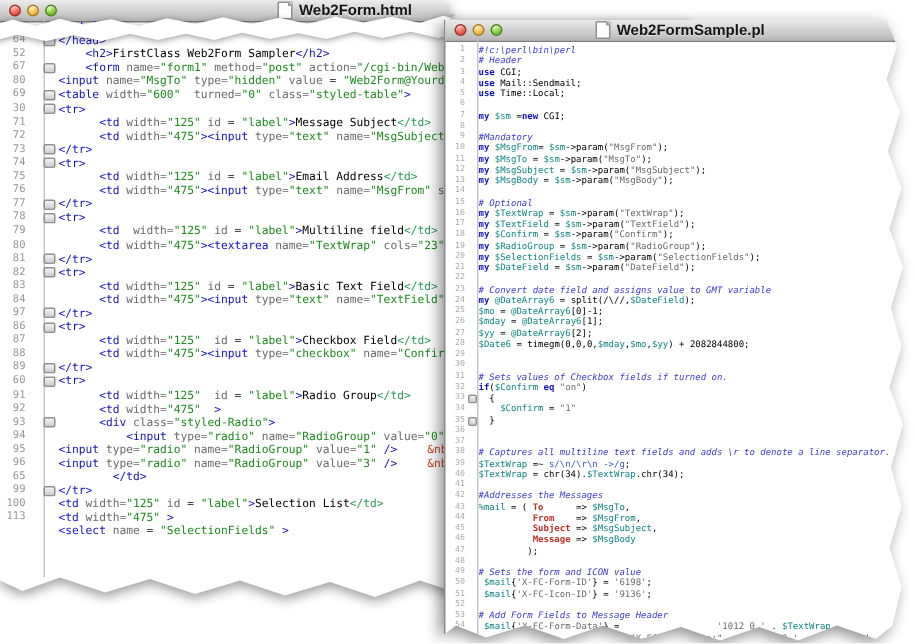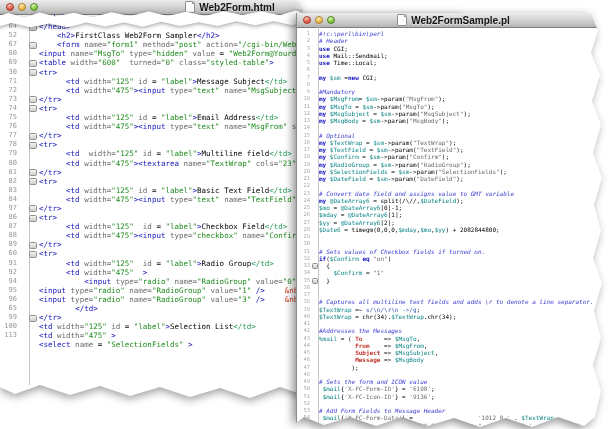--- a/index.html
+++ b/index.html
@@ -122,20 +122,21 @@
           <div class="row"><span class="ln">83</span><span class="mk"></span><span class="src"><span class="tk-pln">      </span><span class="tk-tag">&lt;td</span><span class="tk-att"> width=</span><span class="tk-val">"125"</span><span class="tk-att"> id</span><span class="tk-pln"> = </span><span class="tk-val">"label"</span><span class="tk-tag">&gt;</span><span class="tk-pln">Basic Text Field</span><span class="tk-ctg">&lt;/td&gt;</span></span></div>
           <div class="row"><span class="ln">84</span><span class="mk"></span><span class="src"><span class="tk-pln">      </span><span class="tk-tag">&lt;td</span><span class="tk-att"> width=</span><span class="tk-val">"475"</span><span class="tk-tag">&gt;&lt;input</span><span class="tk-att"> type=</span><span class="tk-val">"text"</span><span class="tk-att"> name=</span><span class="tk-val">"TextField"</span><span class="tk-att"> size=</span><span class="tk-val">"40"</span></span></div>
           <div class="row"><span class="ln">97</span><span class="mk"><i></i></span><span class="src"><span class="tk-tag">&lt;/tr&gt;</span></span></div>
           <div class="row"><span class="ln">86</span><span class="mk"><i></i></span><span class="src"><span class="tk-tag">&lt;tr&gt;</span></span></div>
           <div class="row"><span class="ln">87</span><span class="mk"></span><span class="src"><span class="tk-pln">      </span><span class="tk-tag">&lt;td</span><span class="tk-att"> width=</span><span class="tk-val">"125"</span><span class="tk-pln">  </span><span class="tk-att">id</span><span class="tk-pln"> = </span><span class="tk-val">"label"</span><span class="tk-tag">&gt;</span><span class="tk-pln">Checkbox Field</span><span class="tk-ctg">&lt;/td&gt;</span></span></div>
           <div class="row"><span class="ln">88</span><span class="mk"></span><span class="src"><span class="tk-pln">      </span><span class="tk-tag">&lt;td</span><span class="tk-att"> width=</span><span class="tk-val">"475"</span><span class="tk-tag">&gt;&lt;input</span><span class="tk-att"> type=</span><span class="tk-val">"checkbox"</span><span class="tk-att"> name=</span><span class="tk-val">"Confirm"</span><span class="tk-pln">  </span><span class="tk-tag">/&gt;</span></span></div>
           <div class="row"><span class="ln">89</span><span class="mk"><i></i></span><span class="src"><span class="tk-tag">&lt;/tr&gt;</span></span></div>
           <div class="row"><span class="ln">60</span><span class="mk"><i></i></span><span class="src"><span class="tk-tag">&lt;tr&gt;</span></span></div>
           <div class="row"><span class="ln">91</span><span class="mk"></span><span class="src"><span class="tk-pln">      </span><span class="tk-tag">&lt;td</span><span class="tk-att"> width=</span><span class="tk-val">"125"</span><span class="tk-pln">  </span><span class="tk-att">id</span><span class="tk-pln"> = </span><span class="tk-val">"label"</span><span class="tk-tag">&gt;</span><span class="tk-pln">Radio Group</span><span class="tk-ctg">&lt;/td&gt;</span></span></div>
           <div class="row"><span class="ln">92</span><span class="mk"></span><span class="src"><span class="tk-pln">      </span><span class="tk-tag">&lt;td</span><span class="tk-att"> width=</span><span class="tk-val">"475"</span><span class="tk-pln">  </span><span class="tk-tag">&gt;</span></span></div>
+          <div class="row"><span class="ln">93</span><span class="mk"><i></i></span><span class="src"><span class="tk-pln">      </span><span class="tk-tag">&lt;div</span><span class="tk-att"> class=</span><span class="tk-val">"styled-Radio"</span><span class="tk-tag">&gt;</span></span></div>
           <div class="row"><span class="ln">94</span><span class="mk"></span><span class="src"><span class="tk-pln">          </span><span class="tk-tag">&lt;input</span><span class="tk-att"> type=</span><span class="tk-val">"radio"</span><span class="tk-att"> name=</span><span class="tk-val">"RadioGroup"</span><span class="tk-att"> value=</span><span class="tk-val">"0"</span><span class="tk-pln"> </span><span class="tk-tag">/&gt;</span><span class="tk-ent">&amp;nbsp;</span><span class="tk-pln">Choice</span></span></div>
           <div class="row"><span class="ln">95</span><span class="mk"></span><span class="src"><span class="tk-tag">&lt;input</span><span class="tk-att"> type=</span><span class="tk-val">"radio"</span><span class="tk-att"> name=</span><span class="tk-val">"RadioGroup"</span><span class="tk-att"> value=</span><span class="tk-val">"1"</span><span class="tk-pln"> </span><span class="tk-tag">/&gt;</span><span class="tk-ent">&amp;nbsp;</span><span class="tk-pln">Choice</span></span></div>
           <div class="row"><span class="ln">96</span><span class="mk"></span><span class="src"><span class="tk-tag">&lt;input</span><span class="tk-att"> type=</span><span class="tk-val">"radio"</span><span class="tk-att"> name=</span><span class="tk-val">"RadioGroup"</span><span class="tk-att"> value=</span><span class="tk-val">"3"</span><span class="tk-pln"> </span><span class="tk-tag">/&gt;</span><span class="tk-ent">&amp;nbsp;</span><span class="tk-pln">Choice</span></span></div>
           <div class="row"><span class="ln">65</span><span class="mk"></span><span class="src"><span class="tk-pln">        </span><span class="tk-tag">&lt;/td&gt;</span></span></div>
           <div class="row"><span class="ln">99</span><span class="mk"><i></i></span><span class="src"><span class="tk-tag">&lt;/tr&gt;</span></span></div>
           <div class="row"><span class="ln">100</span><span class="mk"></span><span class="src"><span class="tk-tag">&lt;td</span><span class="tk-att"> width=</span><span class="tk-val">"125"</span><span class="tk-att"> id</span><span class="tk-pln"> = </span><span class="tk-val">"label"</span><span class="tk-tag">&gt;</span><span class="tk-pln">Selection List</span><span class="tk-ctg">&lt;/td&gt;</span></span></div>
           <div class="row"><span class="ln">113</span><span class="mk"></span><span class="src"><span class="tk-tag">&lt;td</span><span class="tk-att"> width=</span><span class="tk-val">"475"</span><span class="tk-pln"> </span><span class="tk-tag">&gt;</span></span></div>
           <div class="row"><span class="ln"></span><span class="mk"></span><span class="src"><span class="tk-tag">&lt;select</span><span class="tk-att"> name</span><span class="tk-pln"> = </span><span class="tk-val">"SelectionFields"</span><span class="tk-pln"> </span><span class="tk-tag">&gt;</span></span></div>
         </div>
       <div class="tearwrap">

